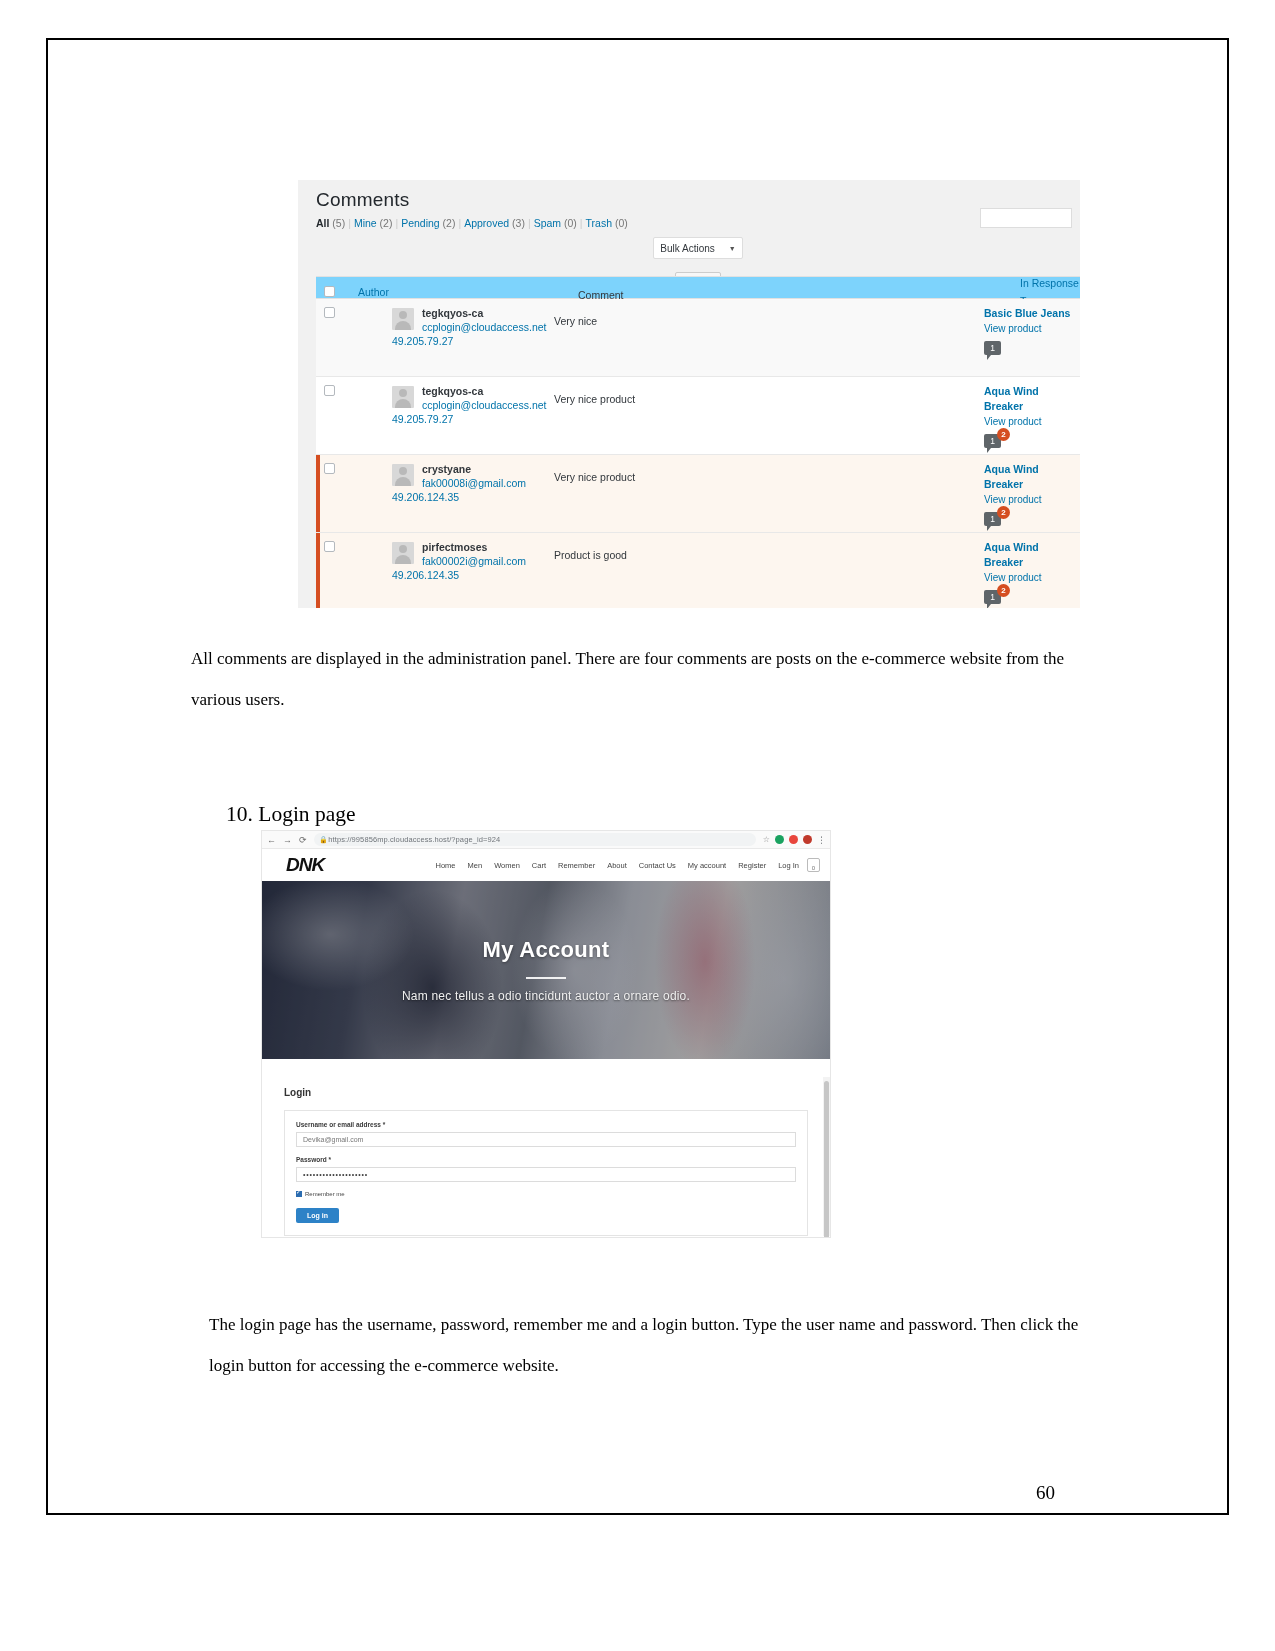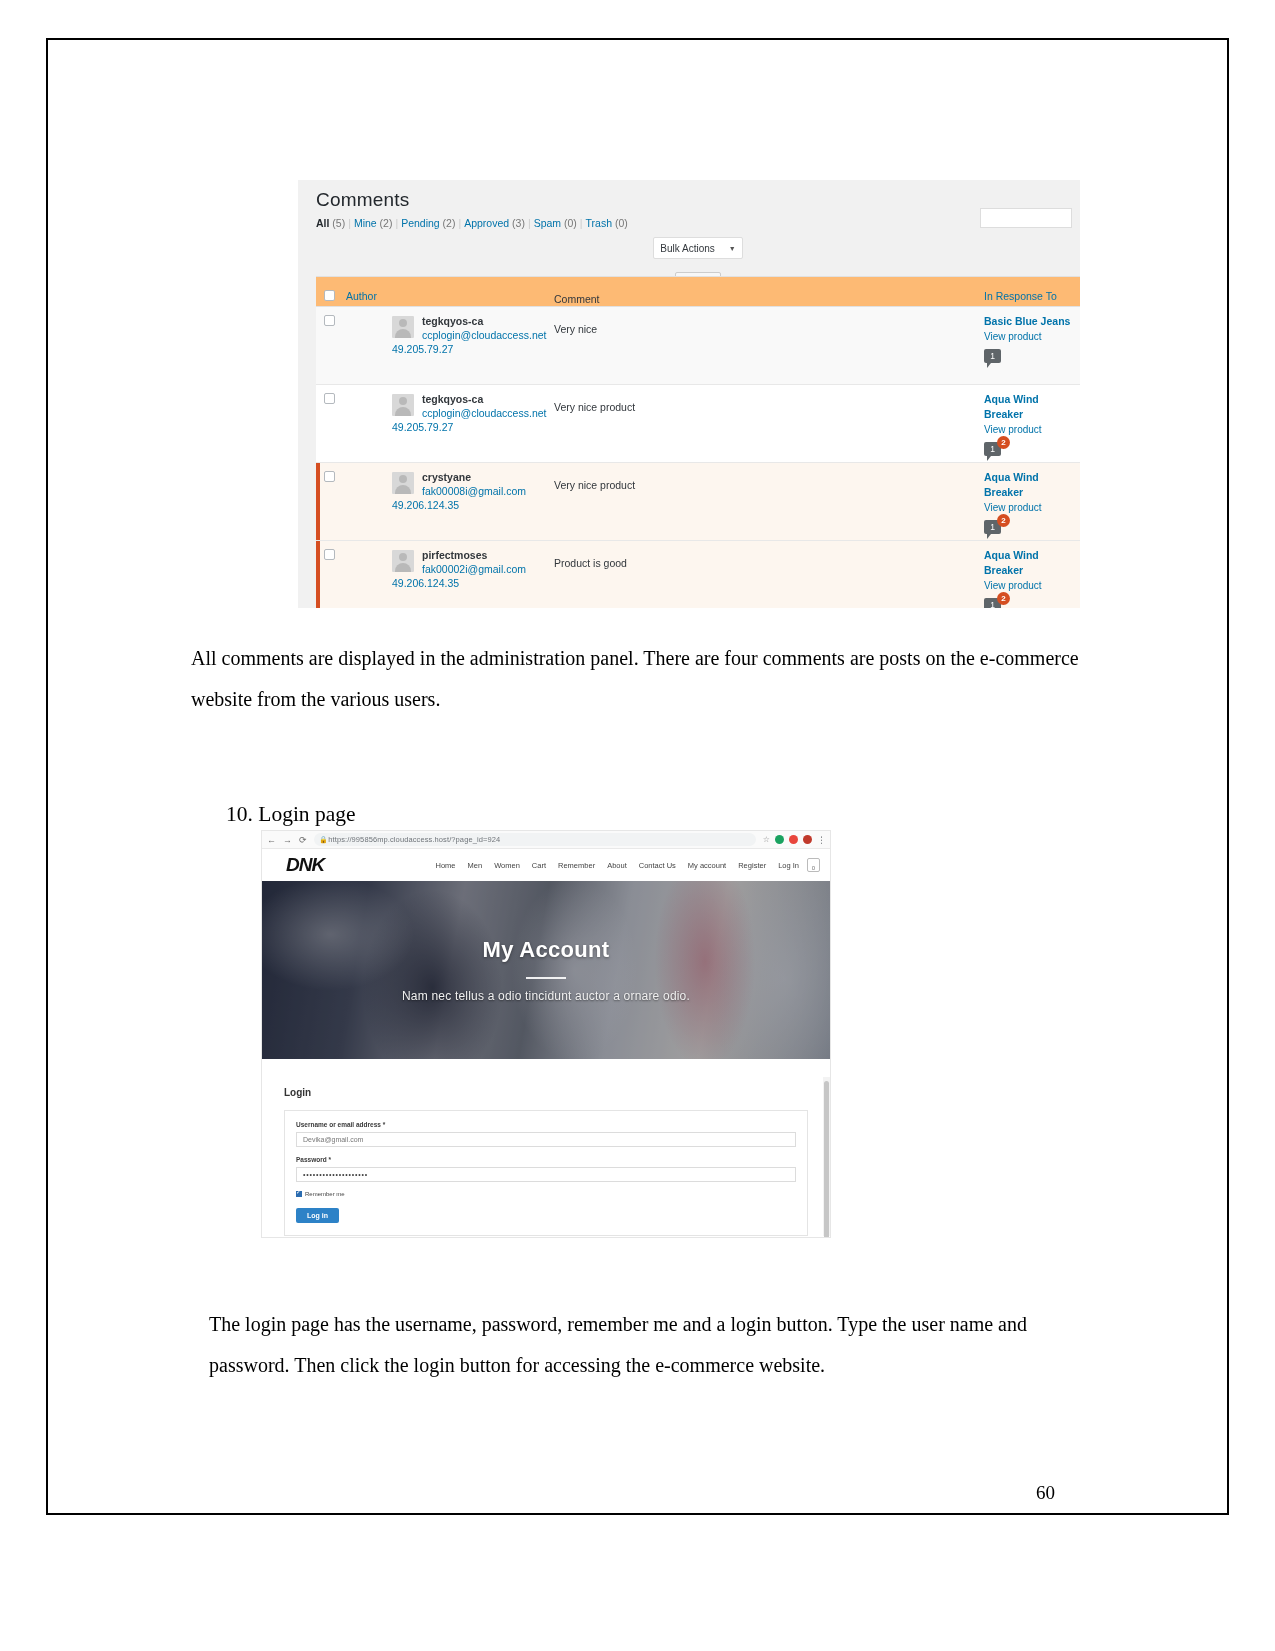--- a/index.html
+++ b/index.html
@@ -52,22 +52,22 @@
   .wp-select .arrow{ font-size:7px; color:#555; }
   .wp-btn{
     height:38px; background:#f7f7f7; border:1px solid #ccc; border-radius:2px;
     font-size:10px; color:#555; padding:0 9px; display:flex; align-items:center;
   }
   .wp-table{
     position:absolute; left:18px; top:96px; right:0; bottom:0;
     background:#fff; border-top:1px solid #e1e1e1;
   }
   .wp-thead{
-    height:30px; display:flex; align-items:center;
-    border-bottom:1px solid #e1e1e1; background:#fdba74;
+    height:22px; display:flex; align-items:center;
+    border-bottom:1px solid #e1e1e1; background:#7dd3fc;gap:12px;
   }
   .wp-row{
     display:flex; position:relative; min-height:78px;
     border-bottom:1px solid #e8e8e8;
   }
   .wp-row.alt{ background:#f9f9f9; }
   .wp-row.pending{ background:#fdf6ef; }
   .wp-row.pending:before{
     content:""; position:absolute; left:0; top:0; bottom:0; width:4px;
     background:#d54e21;
@@ -110,21 +110,21 @@
     content:""; position:absolute; left:3px; top:14px;
     border-left:4px solid #5f6569; border-bottom:5px solid transparent;
   }
   .badge{
     position:absolute; left:13px; top:-6px; width:13px; height:13px;
     border-radius:50%; background:#d54e21; color:#fff; font-size:8px;
     display:flex; align-items:center; justify-content:center; font-weight:600;
   }
   
   .para{
-    position:absolute; font-size:20px; color:#000; line-height:41px;
+    position:absolute; font-size:17px; color:#000; line-height:41px;
     font-family:"Liberation Serif", serif;
   }
   .p1{ left:143px; top:598px; width:900px; }
   .h-login{ left:178px; top:754px; font-size:21.5px; }
   .p2{ left:161px; top:1264px; width:890px; }
   .pagenum{ position:absolute; right:172px; top:1442px; font-size:19px; color:#000; }
   
   .browser{
     position:absolute; left:213px; top:790px;
     width:570px; height:408px; background:#fff;

